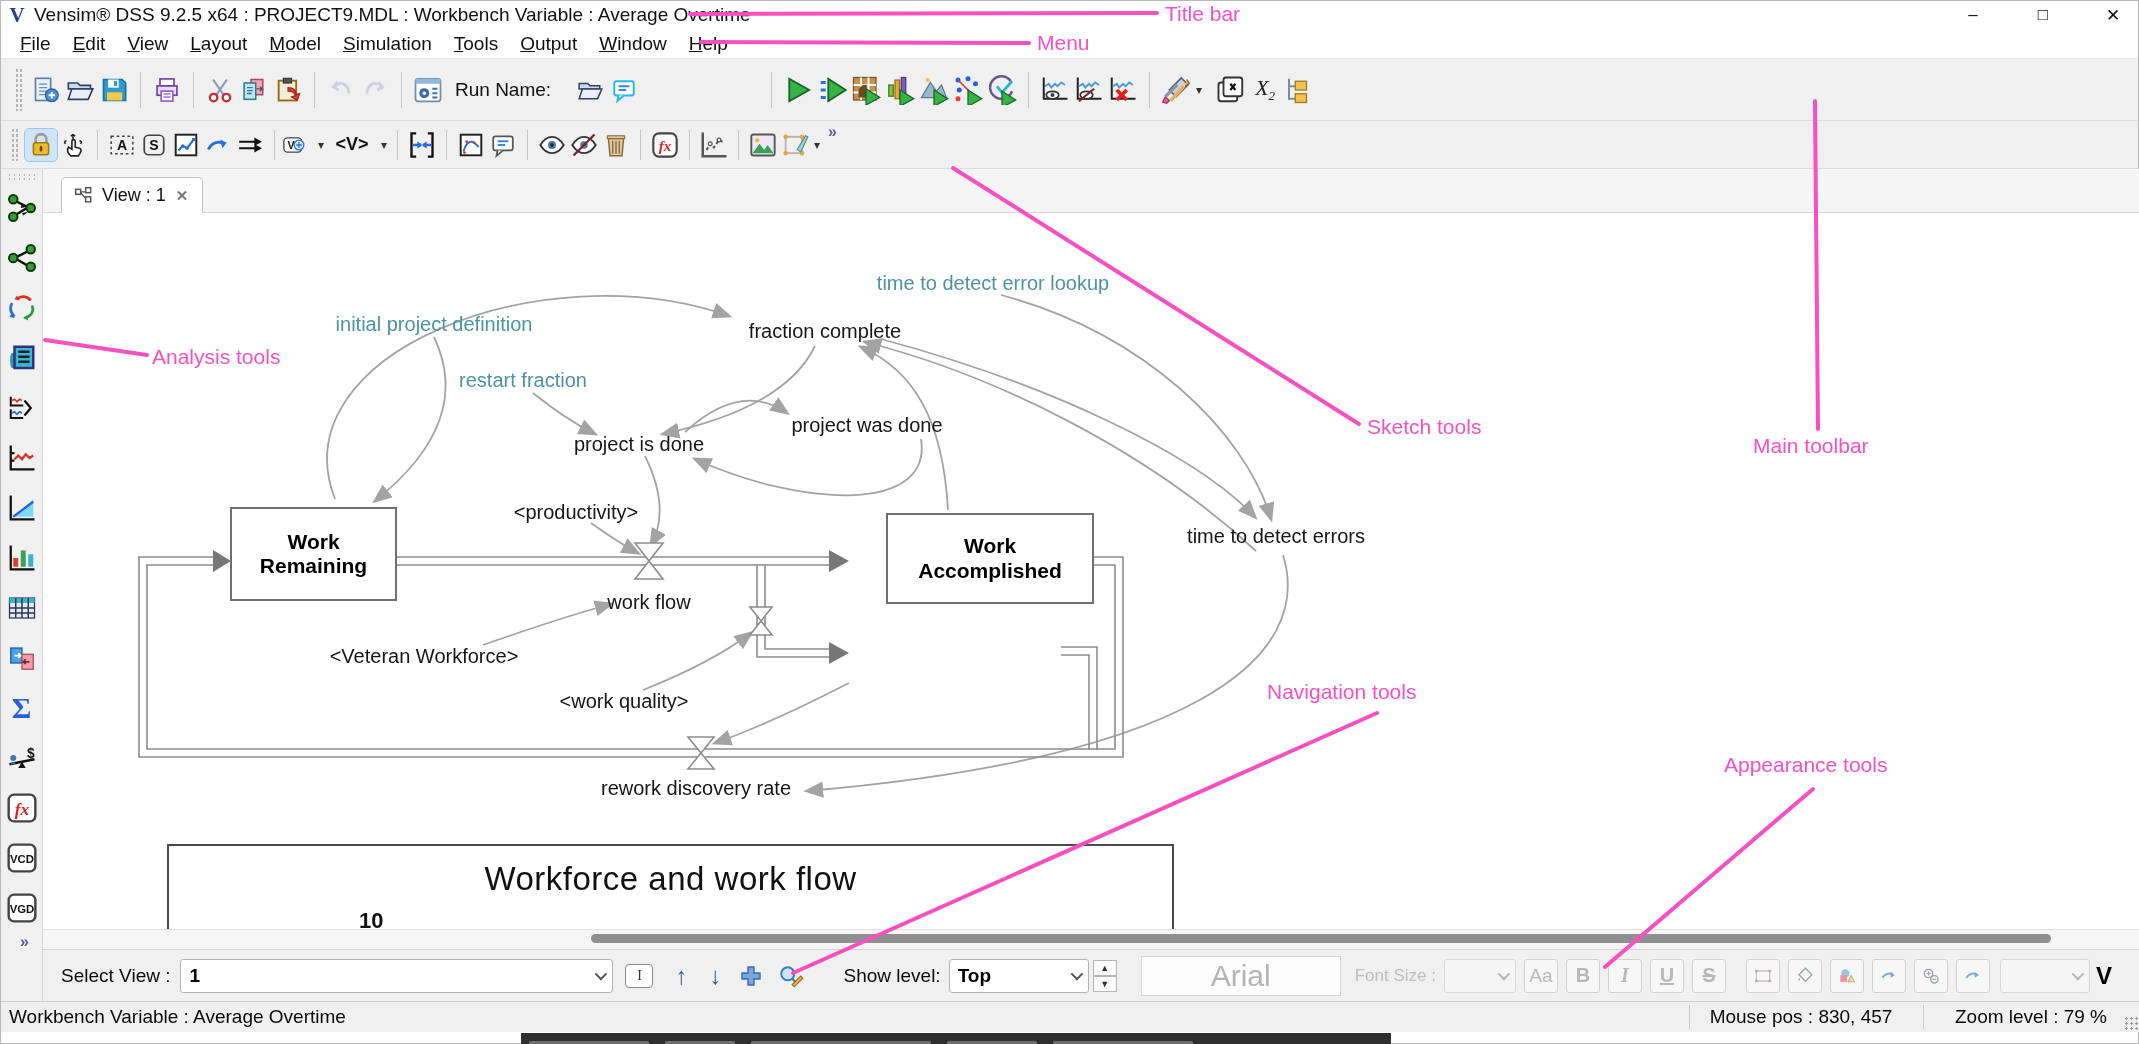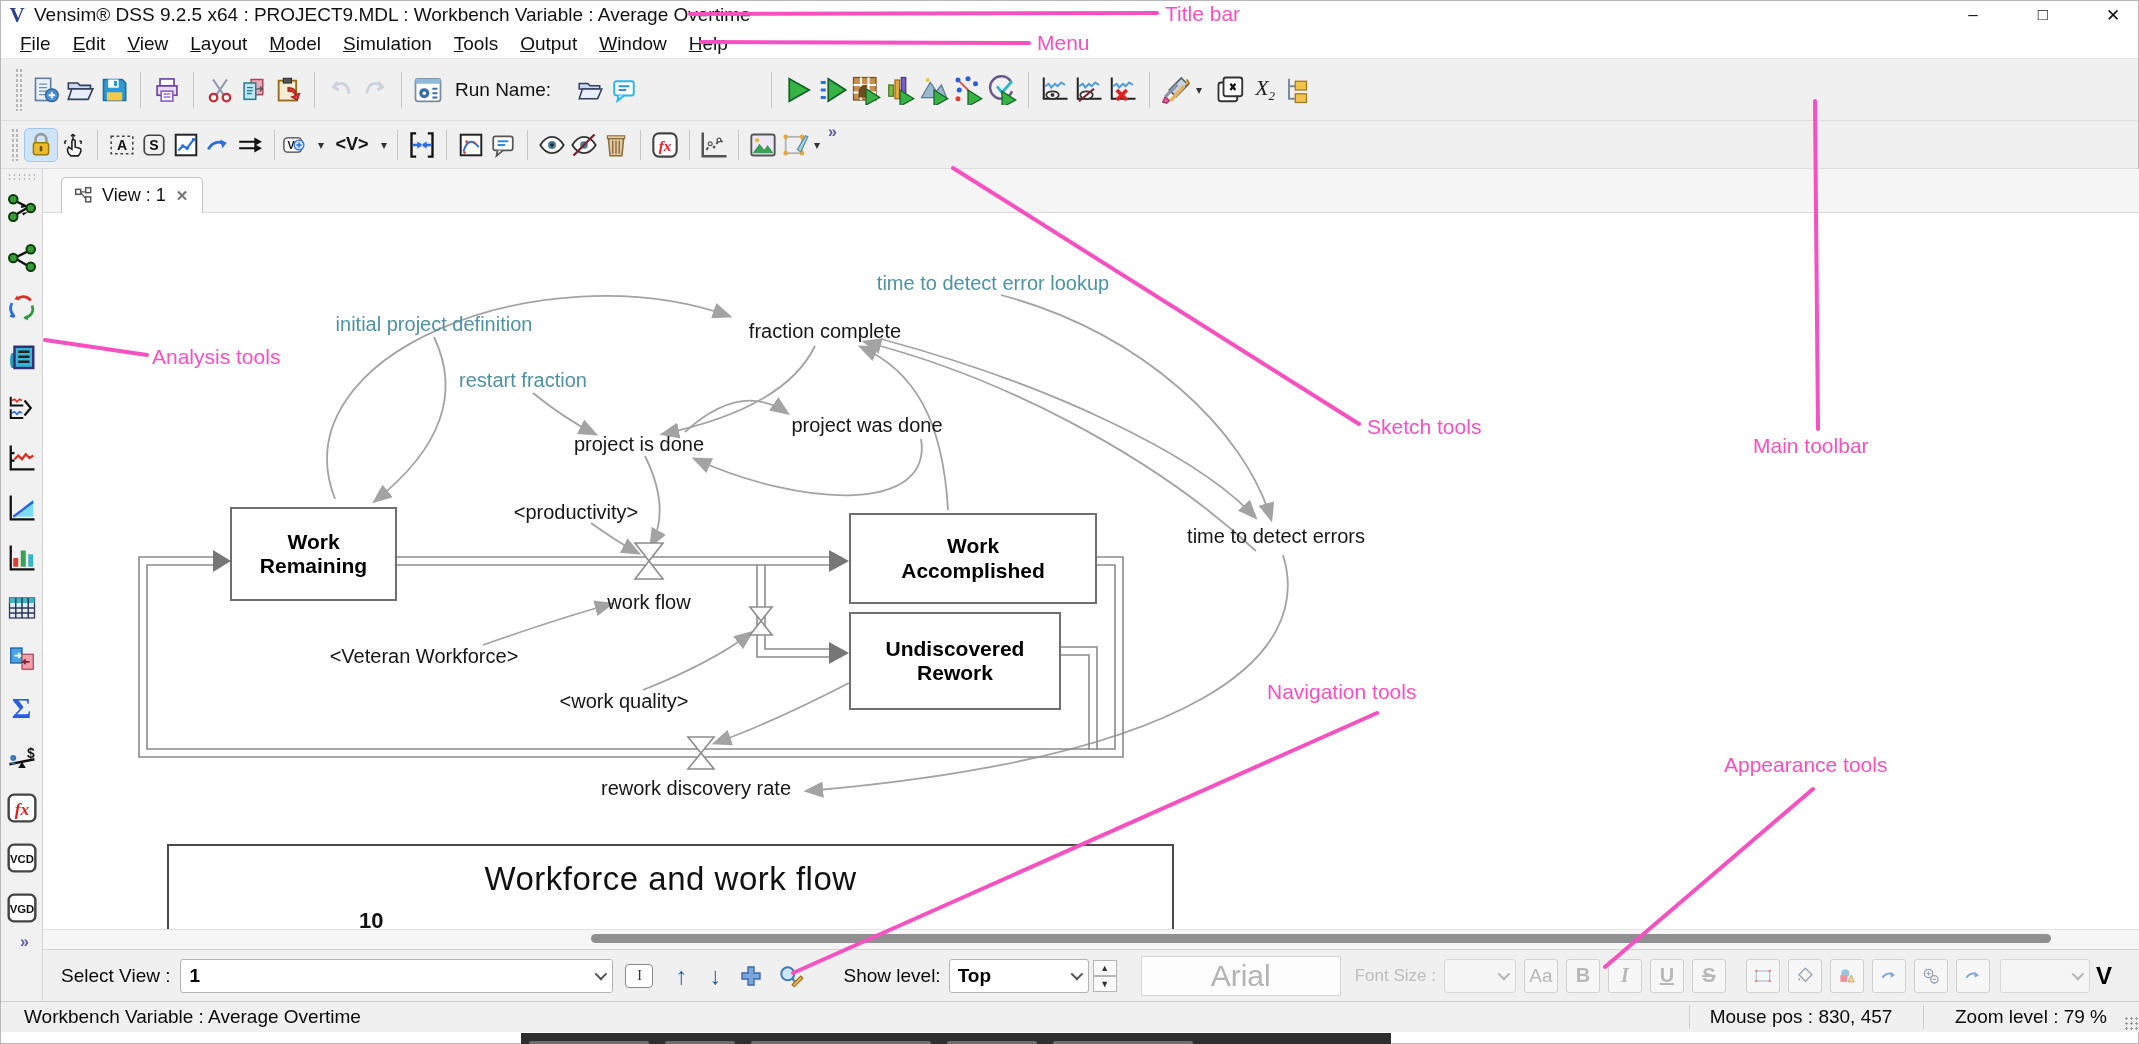--- a/index.html
+++ b/index.html
@@ -67,21 +67,21 @@
   .chev { width:9px; height:9px; border-right:2px solid #555; border-bottom:2px solid #555; transform:rotate(45deg) translateY(-2px); margin-left:auto; }
   .spin { display:flex; flex-direction:column; margin-left:4px; }
   .spin div { width:24px; height:16px; border:1px solid #b5b5b5; background:#fafafa; font-size:9px; color:#333; display:flex; align-items:center; justify-content:center; }
   .gbtn { height:34px; min-width:34px; border:1px solid #d0d0d0; background:#f7f7f7; border-radius:3px; display:flex; align-items:center; justify-content:center; color:#b8b8b8; font-size:20px; margin-left:8px; }
   .fontbox { width:200px; height:40px; background:#fdfdfd; border:1px solid #d8d8d8; display:flex; align-items:center; justify-content:center; font-size:30px; color:#b4b4b4; }
   .graylabel { font-size:17px; color:#bdbdbd; white-space:nowrap; }
   .bluearrow { font-size:24px; font-weight:bold; color:#1f5fa8; }
 
   
   .statusbar { position:absolute; left:0; top:1000px; width:2139px; height:31px; background:#f0f0f0; border-top:1px solid #cfcfcf; font-size:19px; color:#0a0a0a; }
-  .statusbar .s-left { position:absolute; left:8px; top:4px;margin-left:15px; }
+  .statusbar .s-left { position:absolute; left:8px; top:4px; }
   .statusbar .s-div { position:absolute; top:3px; width:1px; height:24px; background:#cccccc; }
   .statusbar .s-mouse { position:absolute; left:1700px; top:4px; width:200px; text-align:center; }
   .statusbar .s-zoom { position:absolute; left:1935px; top:4px; width:190px; text-align:center; }
   .sizegrip { position:absolute; right:2px; bottom:2px; width:14px; height:14px; background-image:radial-gradient(#9a9a9a 1.2px, transparent 1.4px); background-size:5px 5px; }
 
   .behind-strip { position:absolute; left:520px; top:1032px; width:870px; height:12px; background:#2e2e2e; overflow:hidden; }
   .behind-strip i { display:inline-block; height:6px; margin:3px 8px 0; background:#6e6e6e; border-radius:2px; }
 
   
   .anno-layer { position:absolute; left:0; top:0; width:2139px; height:1044px; pointer-events:none; z-index:50; }
@@ -639,25 +639,22 @@
         <polygon points="707,394 729,394 718,408"></polygon>
           <polygon points="707,422 729,422 718,408"></polygon>
         <polygon points="645,524 671,524 658,540"></polygon>
           <polygon points="645,556 671,556 658,540"></polygon>
       </g>
     </svg>
 
     <div class="stock" style="left:187px; top:294px; width:167px; height:94px;">
         <span style="width:110px">Work Remaining</span>
       </div>
-    <div class="stock" style="left:806px; top:300px; width:248px; height:91px;">
+    <div class="stock" style="left:843px; top:300px; width:208px; height:91px;">
         <span style="width:150px">Work Accomplished</span>
-      </div>
-    <div class="stock" style="left:806px; top:399px; width:212px; height:98px;">
-        <span style="width:150px">Undiscovered Rework</span>
       </div>
 
     <div class="dlabel teal" style="left:950px; top:70px;">time to detect error lookup</div>
     <div class="dlabel teal" style="left:391px; top:111px;">initial project definition</div>
     <div class="dlabel" style="left:782px; top:118px;">fraction complete</div>
     <div class="dlabel teal" style="left:480px; top:167px;">restart fraction</div>
     <div class="dlabel" style="left:596px; top:231px;">project is done</div>
     <div class="dlabel" style="left:824px; top:212px;">project was done</div>
     <div class="dlabel" style="left:533px; top:299px;">&lt;productivity&gt;</div>
     <div class="dlabel" style="left:606px; top:389px;">work flow</div>

